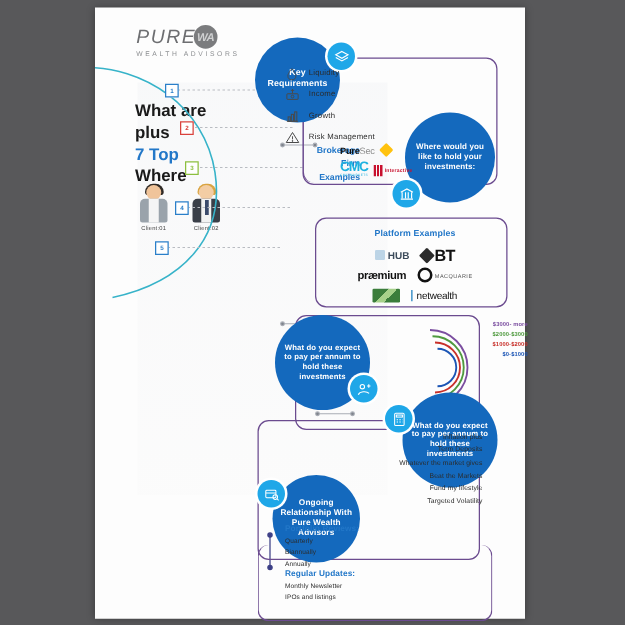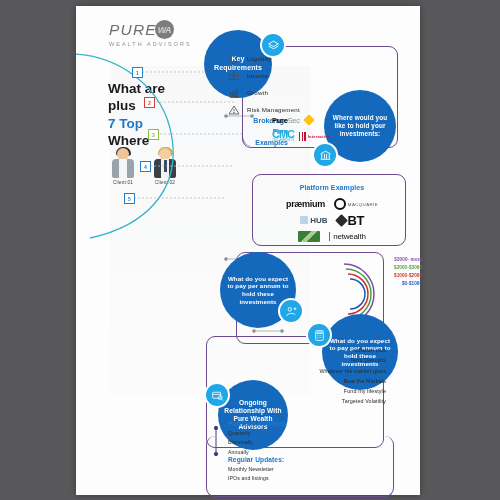--- a/index.html
+++ b/index.html
@@ -316,34 +316,34 @@
         <div class="l-ib">
           <span class="ib-bars"></span>
           <span>Interactive</span>
         </div>
       </div>
     </div>
 
     <div class="plat-title">Platform Examples</div>
     <div class="plat-rows">
       <div class="plat-row">
+        <div class="l-hub">
+          <span class="hubsq"></span>
+          <span>HUB</span>
+        </div>
+        <div class="l-bt">
+          <span class="bt-d"></span>
+          <span class="bt-t">BT</span>
+        </div>
+      </div>
+      <div class="plat-row">
         <div class="l-prae">præmium</div>
         <div class="l-macq">
           <span class="macq-o"></span>
           <span class="macq-t">MACQUARIE</span>
-        </div>
-      </div>
-      <div class="plat-row">
-        <div class="l-hub">
-          <span class="hubsq"></span>
-          <span>HUB</span>
-        </div>
-        <div class="l-bt">
-          <span class="bt-d"></span>
-          <span class="bt-t">BT</span>
         </div>
       </div>
       <div class="plat-row">
         <div class="l-green"></div>
         <div class="l-netw">netwealth</div>
       </div>
     </div>
 
     <div class="bubble" style="left:144px;top:246px;width:76px;height:76px;font-size:6.2px;">
       <span>What do you expect to pay per annum to hold these investments</span>

